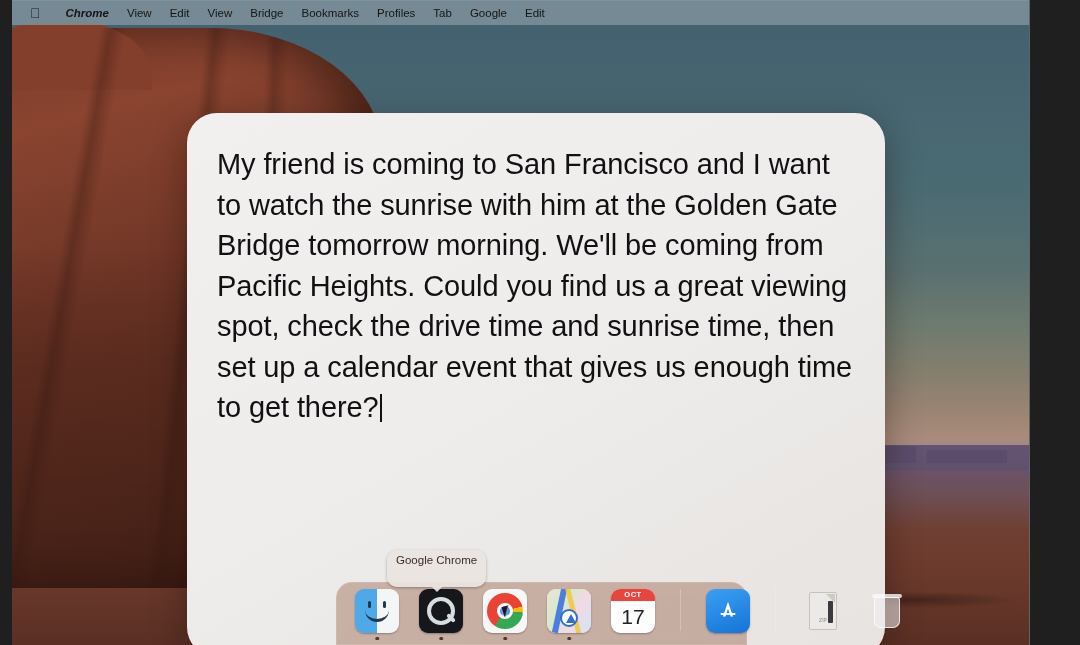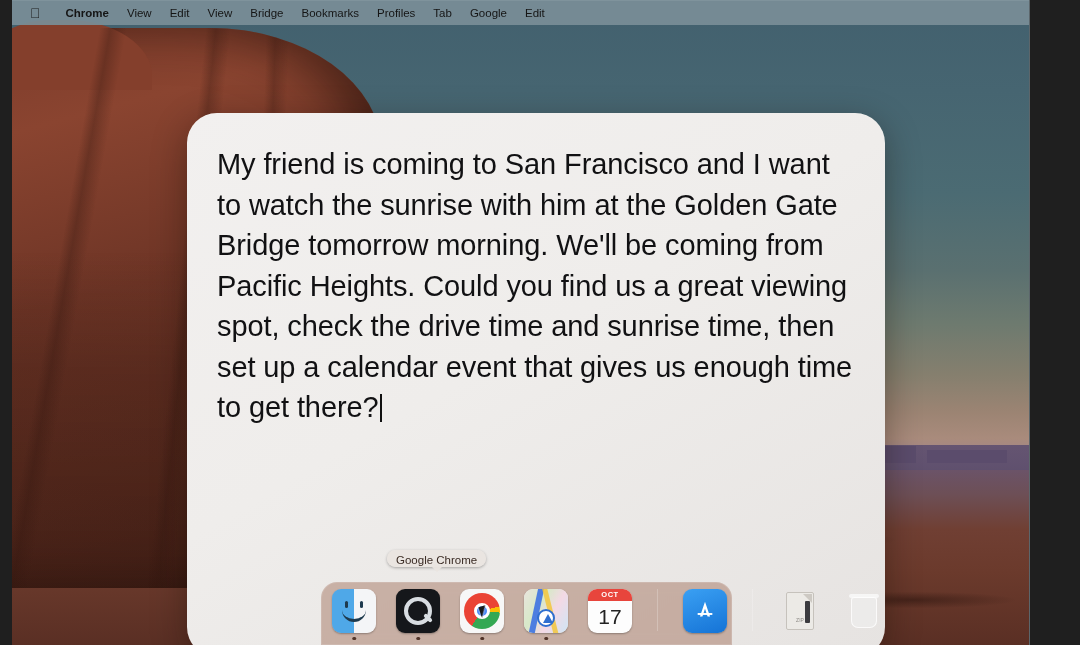--- a/index.html
+++ b/index.html
@@ -83,21 +83,21 @@
   
   #menubar{
     position:absolute; left:0; top:0; width:100%; height:25px;
     background:rgba(121,142,151,.92);
     display:flex; align-items:center; gap:0px;
     padding-left:18px; z-index:30;
     box-shadow:0 1px 0 rgba(255,255,255,.08) inset;
   }
   .mb-apple{ font-size:14px; color:#1b1b1b; line-height:1; margin-right:16px; }
   .mb-item{ font-size:11.5px; color:#151515; padding:0 9px; white-space:nowrap; }
-  .mb-item.bold{ font-weight:bold; }
+  .mb-item.bold{ font-weight:bold;font-style:italic; }
 
   
   #card{
     position:absolute; left:175px; top:113px; width:698px; height:544px;
     background:linear-gradient(150deg,#f2f0ef 0%,#efedeb 45%,#e6e3e1 100%);
     border-radius:30px;
     box-shadow:0 10px 34px rgba(20,10,6,.38);
     z-index:20;
   }
   #prompt-text{
@@ -114,35 +114,35 @@
     background:#bf5a2e; border:none; border-radius:17px; cursor:pointer;
     color:#fff; font-size:25px; font-weight:bold; font-family:"Liberation Sans", sans-serif;
     letter-spacing:.2px;
     box-shadow:0 2px 5px rgba(0,0,0,.22);
   }
 
   
   #dock-tooltip{
     position:absolute; left:375px; top:550px; z-index:25;
     background:rgba(233,228,224,.93); color:#3a2b24;
-    font-size:11.5px; padding:4px 9px 1px; border-radius:10px;
+    font-size:11.5px; padding:4px 9px 21px; border-radius:10px;
     box-shadow:0 1px 3px rgba(0,0,0,.3); white-space:nowrap;
   }
   #dock-tooltip:after{
     content:""; position:absolute; left:50%; bottom:-5px; transform:translateX(-50%);
     border-left:6px solid transparent; border-right:6px solid transparent;
     border-top:6px solid rgba(233,228,224,.93);
   }
 
   
   #dock{
-    position:absolute; left:309px; top:582px; width:411px; height:63px;
+    position:absolute; left:324px; top:582px; width:411px; height:63px;
     background:rgba(150,96,72,.42); border:1px solid rgba(255,255,255,.13);
     border-radius:16px 16px 0 0; z-index:24;
-    display:flex; align-items:flex-start; padding:6px 8px 0; gap:16px;
+    display:flex; align-items:flex-start; padding:6px 16px 0; gap:16px;
     backdrop-filter:blur(6px);
   }
   .dock-item{ position:relative; width:44px; height:44px; margin:0 2px; cursor:pointer; }
   .dock-icon{ width:44px; height:44px; border-radius:9px; overflow:hidden; position:relative; display:block;
               box-shadow:0 1px 2px rgba(0,0,0,.3); }
   .dot{ position:absolute; left:50%; bottom:-7px; transform:translateX(-50%);
         width:3.5px; height:3.5px; border-radius:50%; background:rgba(60,30,20,.85); }
   .dock-sep{ width:1px; height:42px; margin:0 7px; background:rgba(255,255,255,.22); flex:0 0 auto; }
 
   

